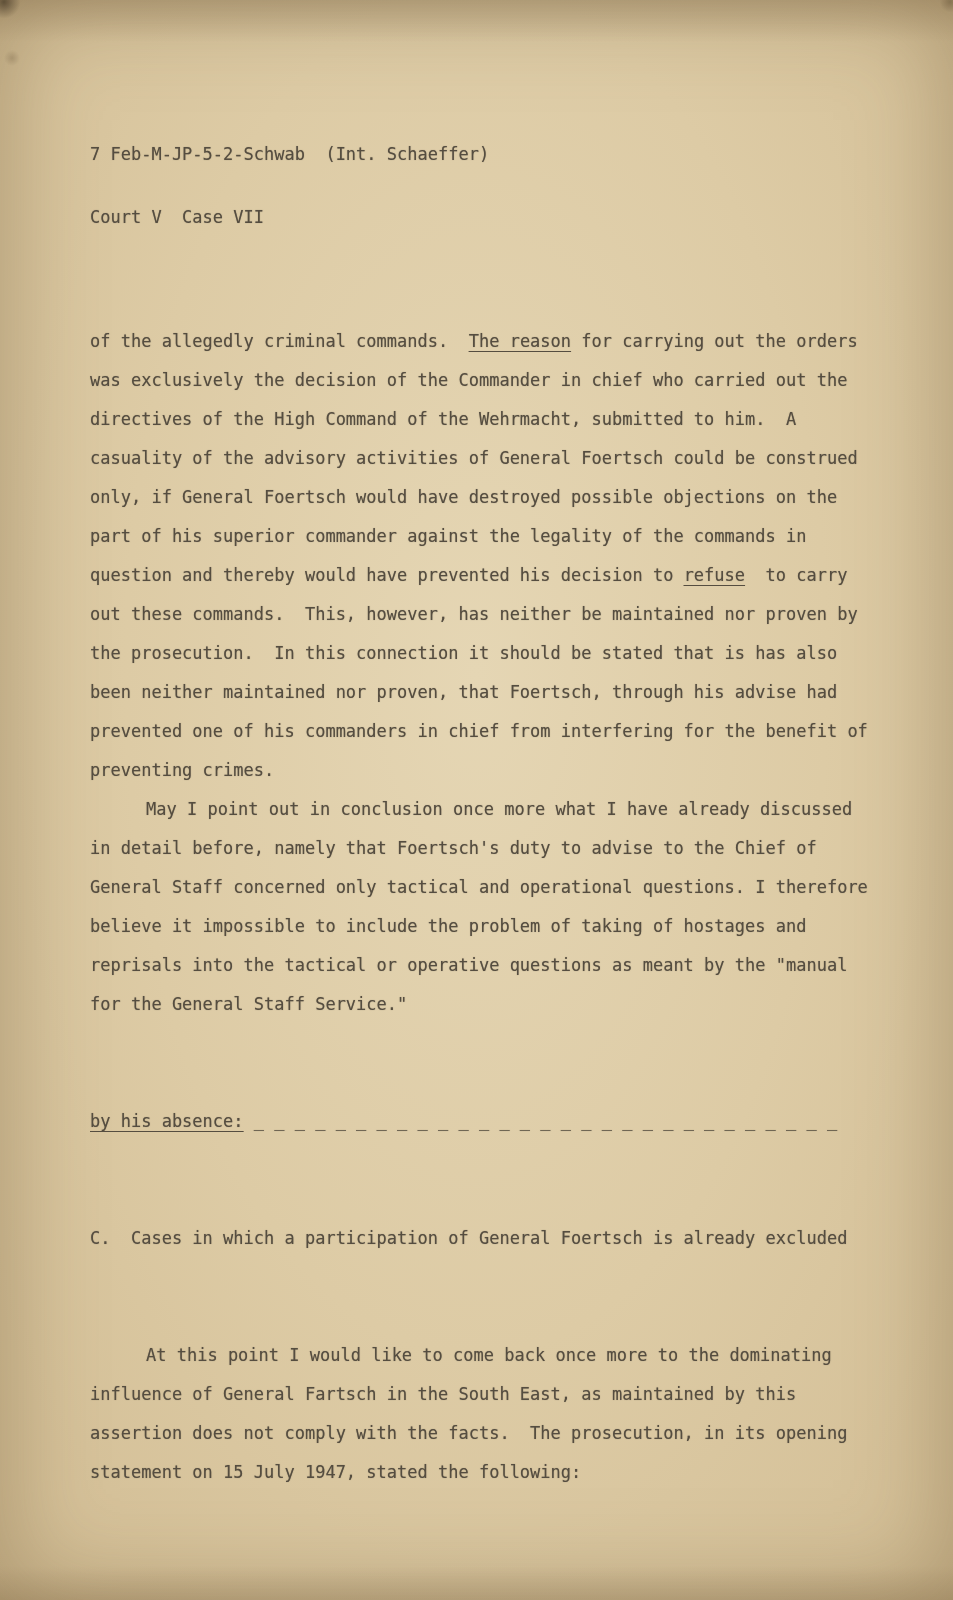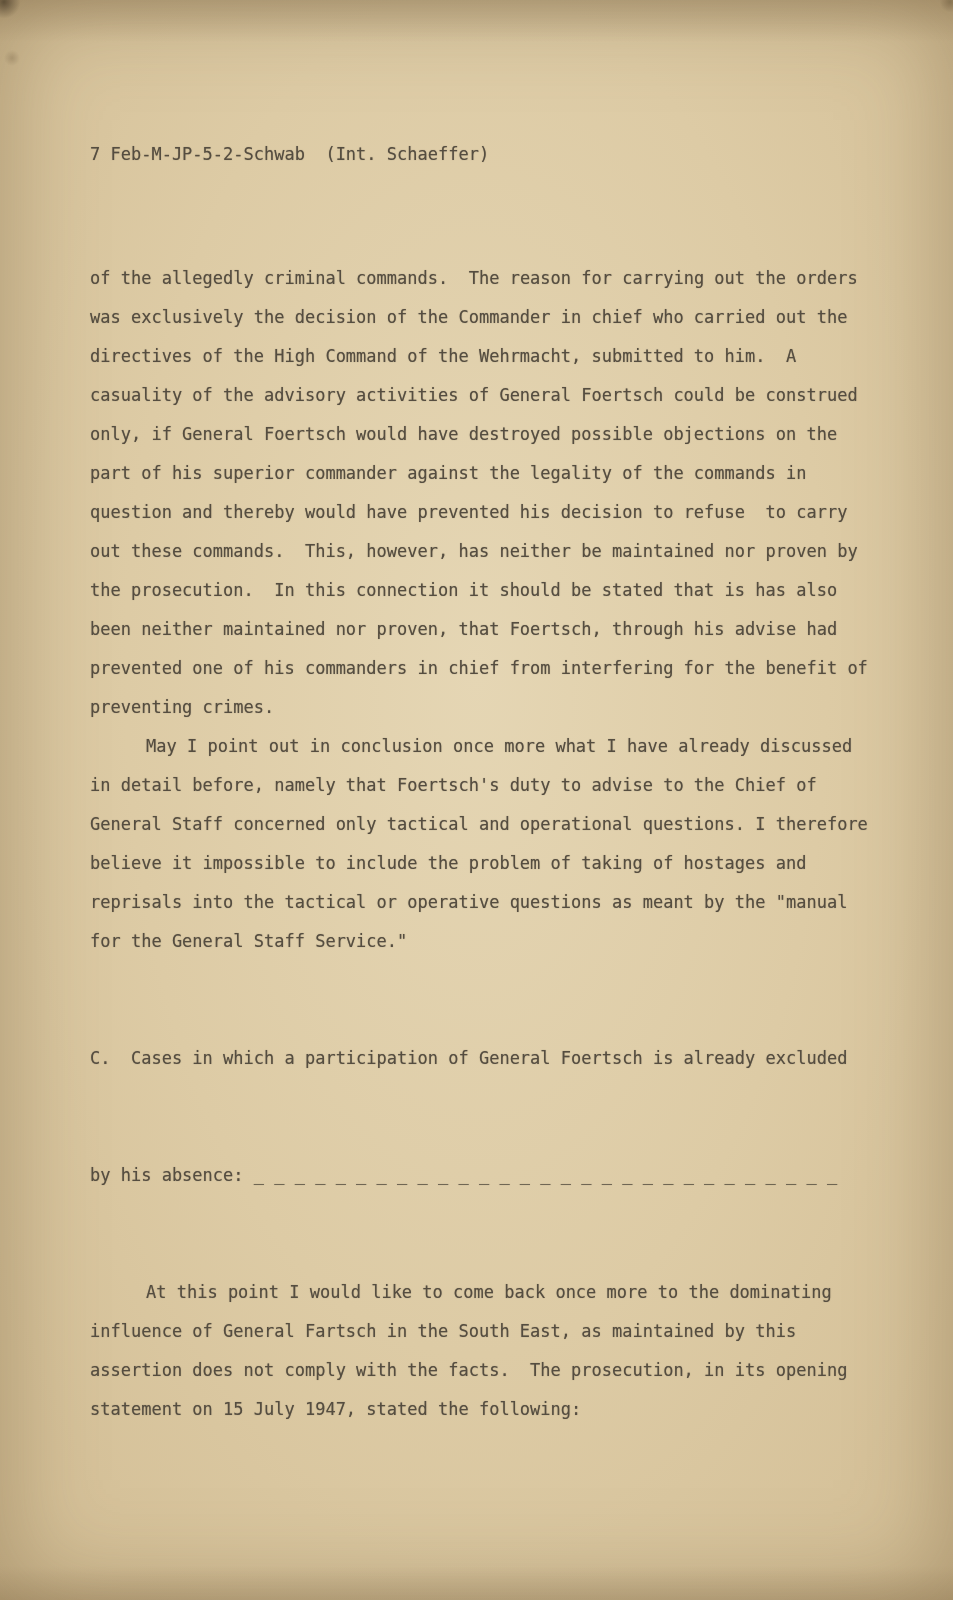--- a/index.html
+++ b/index.html
@@ -42,48 +42,50 @@
     line-height: 39px;
   }
   .para {
     margin: 0;
     white-space: pre-wrap;
   }
   .indent {
     text-indent: 56px;
   }
   .u {
+    text-decoration: underline;
     text-underline-offset: 4px;
     text-decoration-thickness: 1px;
   }
   .section-heading {
     line-height: 39px;
     white-space: pre-wrap;
   }
 </style>
 </head>
 <body>
 
 <div class="paper">
   <div class="content">
 
     <div class="header">
       <div>7 Feb-M-JP-5-2-Schwab  (Int. Schaeffer)</div>
+      <div>Court V  Case VII</div>
     </div>
 
     <div class="body-text">
 
       <p class="para"><span>of the allegedly criminal commands.  </span><span class="u">The reason</span><span> for carrying out the orders was exclusively the decision of the Commander in chief who carried out the directives of the High Command of the Wehrmacht, submitted to him.  A casuality of the advisory activities of General Foertsch could be construed only, if General Foertsch would have destroyed possible objections on the part of his superior commander against the legality of the commands in question and thereby would have prevented his decision to </span><span class="u">refuse</span><span>  to carry out these commands.  This, however, has neither be maintained nor proven by the prosecution.  In this connection it should be stated that is has also been neither maintained nor proven, that Foertsch, through his advise had prevented one of his commanders in chief from interfering for the benefit of preventing crimes.</span></p>
 
 
       <p class="para indent">May I point out in conclusion once more what I have already discussed in detail before, namely that Foertsch's duty to advise to the Chief of General Staff concerned only tactical and operational questions. I therefore believe it impossible to include the problem of taking of hostages and reprisals into the tactical or operative questions as meant by the "manual for the General Staff Service."</p>
 
       <div class="section-heading">
+        <div><span class="u">by his absence:</span><span> _ _ _ _ _ _ _ _ _ _ _ _ _ _ _ _ _ _ _ _ _ _ _ _ _ _ _ _ _</span></div>
         <div>C.  Cases in which a participation of General Foertsch is already excluded</div>
-        <div><span class="u">by his absence:</span><span> _ _ _ _ _ _ _ _ _ _ _ _ _ _ _ _ _ _ _ _ _ _ _ _ _ _ _ _ _</span></div>
       </div>
 
       <p class="para indent">At this point I would like to come back once more to the dominating influence of General Fartsch in the South East, as maintained by this assertion does not comply with the facts.  The prosecution, in its opening statement on 15 July 1947, stated the following:</p>
 
     </div>
 
   </div>
 </div>
 
 </body></html>

